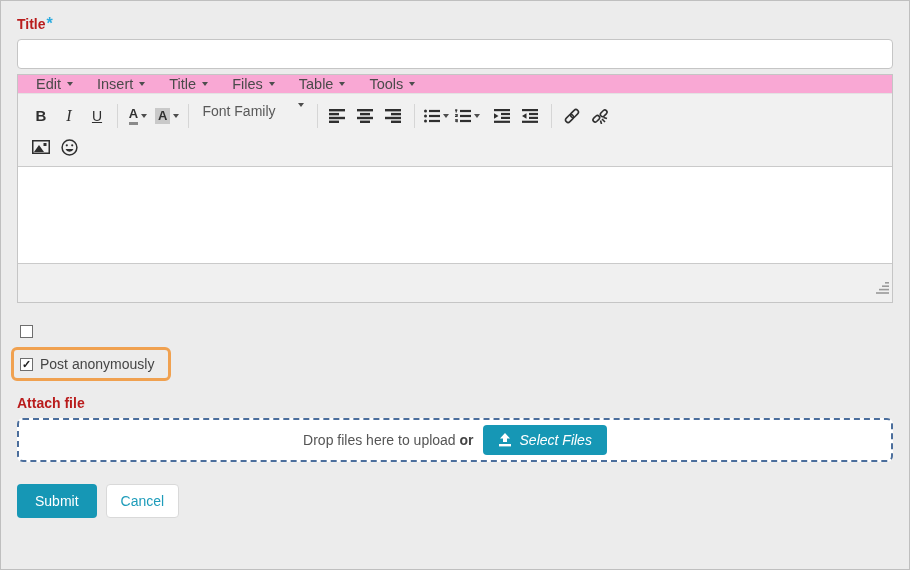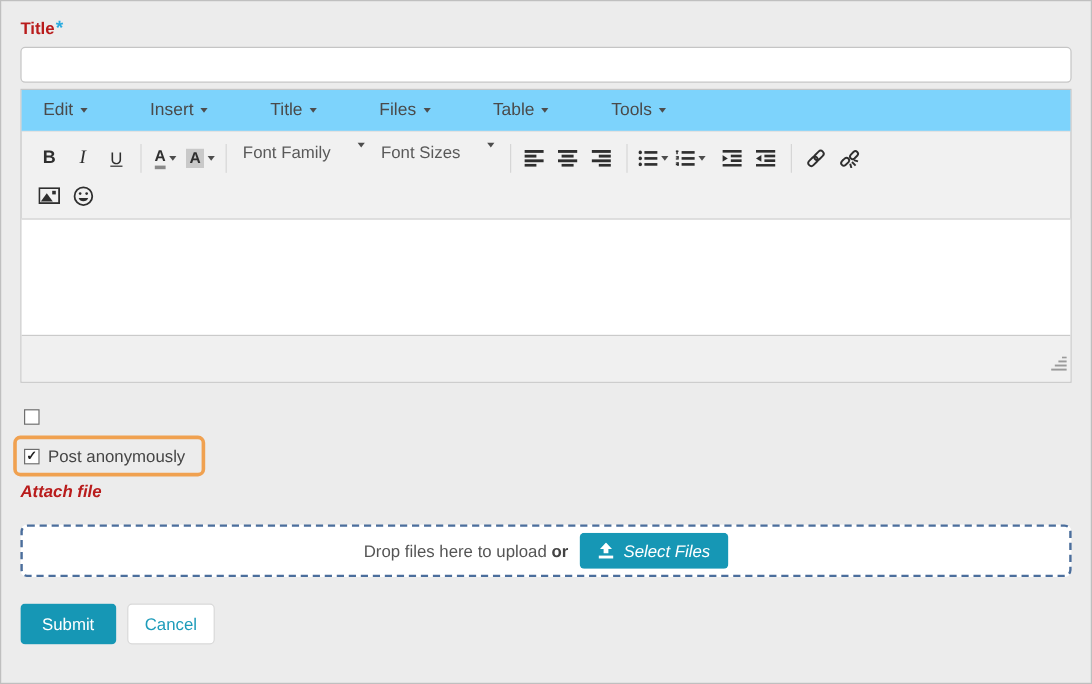--- a/index.html
+++ b/index.html
@@ -22,22 +22,22 @@
     display: block; width: 100%; height: 30px; margin-top: 6px;
     border: 1px solid #c5c5c5; border-radius: 4px; background: #fff;
     font-size: 14px; padding: 0 8px; outline: none;
   }
 
   .post-label-row { margin-top: 20px; }
 
   
   .editor { margin-top: 5px; border: 1px solid #c5c5c5; background: #f1f1f1; }
   .menubar {
-    background: #7dd3fc; height: 35px; display: flex; align-items: center;
-    padding: 0 6px; border-bottom: 1px solid #e3e3e3; gap: 28px;
+    background: #f9a8d4; height: 19px; display: flex; align-items: center;
+    padding: 0 6px; border-bottom: 1px solid #e3e3e3;
   }
   .menu-item {
     display: inline-flex; align-items: center; gap: 6px;
     padding: 4px 12px; font-size: 14.5px; color: #4a4a4a; cursor: pointer;
   }
   .caret {
     width: 0; height: 0; display: inline-block;
     border-left: 3.5px solid transparent; border-right: 3.5px solid transparent;
     border-top: 4px solid #4d4d4d;
   }
@@ -82,23 +82,23 @@
     margin-right: 7px; flex: 0 0 auto; cursor: pointer;
   }
   .cb-label { font-size: 14px; color: #454545; cursor: pointer; }
   .highlight-box {
     display: inline-flex; margin-top: 4px; margin-left: -6px;
     border: 3px solid #f0a150; border-radius: 6px; padding: 2px 14px 2px 6px;
   }
   .highlight-box .cb-row { margin-left: 0; }
 
   
-  .attach-label { margin-top: 4px; font-style: italic; }
+  .attach-label { margin-top: 14px; }
   .dropzone {
-    margin-top: 20px; height: 44px; background: #fff;
+    margin-top: 7px; height: 44px; background: #fff;
     border: 2px dashed #4b6e9c; border-radius: 6px;
     display: flex; align-items: center; justify-content: center; gap: 9px;
   }
   .drop-text { font-size: 14px; color: #555; }
   .drop-text b { color: #444; }
   .btn {
     display: inline-flex; align-items: center; justify-content: center; gap: 8px;
     border-radius: 4px; font-size: 14px; cursor: pointer; border: 1px solid transparent;
   }
   .btn-select { background: #1697b5; color: #fff; padding: 6px 14px; font-style: italic; }
@@ -168,24 +168,20 @@
             </span>
           <span class="tb-btn">
               <span class="back-a">A</span>
               <i class="caret"></i>
             </span>
         </div>
         <div class="tb-sep"></div>
         <div class="tb-group">
           <span class="tb-select">
               <span>Font Family</span>
-              <i class="caret"></i>
-            </span>
-          <span class="tb-select">
-              <span>Font Sizes</span>
               <i class="caret"></i>
             </span>
         </div>
         <div class="tb-sep"></div>
         <div class="tb-group">
           <span class="tb-btn">
             <svg class="icon-svg" width="17" height="14" viewBox="0 0 17 14">
                 <g fill="#2f2f2f">
                   <rect x="0" y="0" width="16" height="2.4"></rect>
                   <rect x="0" y="3.9" width="10" height="2.4"></rect>

